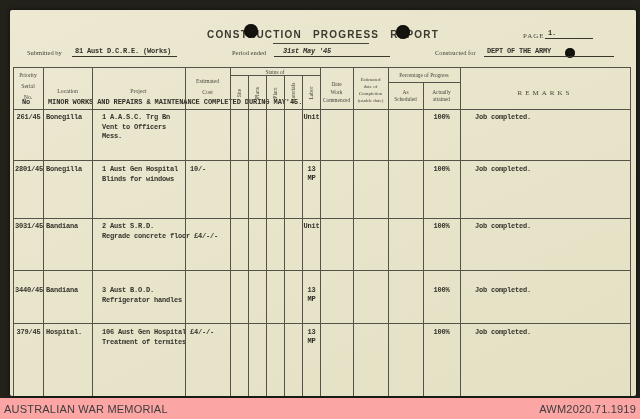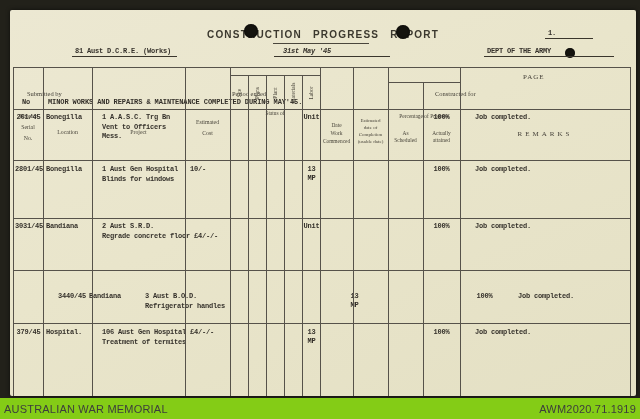--- a/index.html
+++ b/index.html
@@ -3,21 +3,21 @@
 <meta charset="utf-8">
 <style>
   html,body{margin:0;padding:0;background:#22211a;}
   #screen{position:relative;width:640px;height:419px;background:#22211a;overflow:hidden;
           font-family:"Liberation Sans",sans-serif;}
   .paper{position:absolute;left:10px;top:10px;width:626px;height:386px;
          background:linear-gradient(155deg,#ece8d2 0%,#e9e5cb 45%,#e4e0c4 100%);
          border-radius:2px;box-shadow:0 0 4px rgba(0,0,0,.6);}
   
   .pr{position:absolute;font-family:"Liberation Serif",serif;color:#46423a;
-      font-size:6.5px;line-height:8px;white-space:pre-line;margin-top:41px;}
+      font-size:6.5px;line-height:8px;white-space:pre-line;}
   .hdrcell{font-size:5.8px;line-height:11px;text-align:center;color:#4a463c;}
   .hdrcell2{font-size:5.4px;line-height:7px;text-align:center;color:#4a463c;}
   
   .tw{position:absolute;font-family:"Liberation Mono","DejaVu Sans Mono",monospace;
       font-weight:bold;font-size:7px;line-height:9.5px;color:#34302a;
       white-space:pre-line;letter-spacing:-0.2px;}
   .title{position:absolute;left:163px;top:19px;width:300px;text-align:center;
          font-size:10px;font-weight:600;letter-spacing:1.2px;word-spacing:7px;
          color:#3b382e;font-family:"Liberation Sans",sans-serif;}
   .titleline{position:absolute;left:263px;top:33px;width:96px;height:1px;background:#4a463c;}
@@ -29,24 +29,24 @@
   .statcol span{transform:rotate(-90deg);white-space:nowrap;
                 font-family:"Liberation Serif",serif;font-size:5.5px;color:#4a463c;}
   .cell{position:absolute;}
   .c-serial{left:5px;width:27px;text-align:center;}
   .c-loc{left:36px;}
   .c-proj{left:92px;}
   .c-cost{left:180px;}
   .c-labor{left:292px;width:19px;text-align:center;line-height:8.5px;}
   .c-att{left:413px;width:37px;text-align:center;}
   .c-rem{left:465px;}
-  .r1{top:103px;} .r2{top:155px;} .r3{top:212px;} .r4{top:282px;padding-left:43px;} .r5{top:318px;}
+  .r1{top:103px;} .r2{top:155px;} .r3{top:212px;} .r4{top:276px;} .r5{top:318px;}
   .banner{font-size:7px;letter-spacing:-0.1px;border-bottom:1.5px solid #2e2b23;
           padding-bottom:1px;}
-  .footer{position:absolute;left:0;right:0;bottom:0;height:21px;background:#84cc16;
+  .footer{position:absolute;left:0;right:0;bottom:0;height:21px;background:#fca5a5;
           display:flex;align-items:center;justify-content:space-between;
           padding:0 4px;box-sizing:border-box;}
   .footer div{font-size:11px;color:#3d3d3d;letter-spacing:0.2px;
               font-family:"Liberation Sans",sans-serif;}
 </style>
 </head>
 <body>
 
 <div id="screen">
   <div class="paper">

